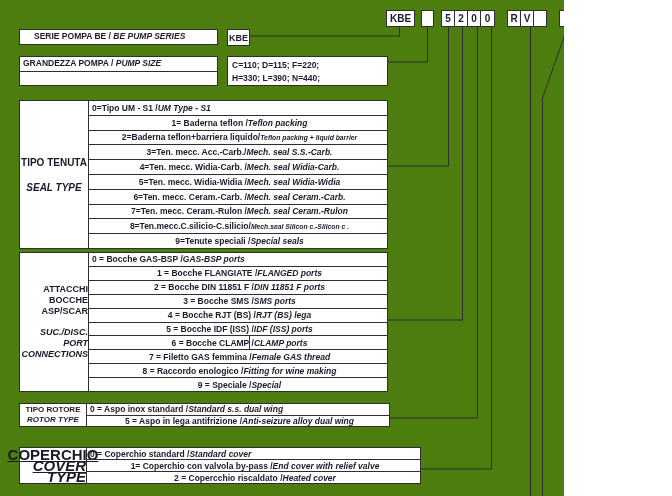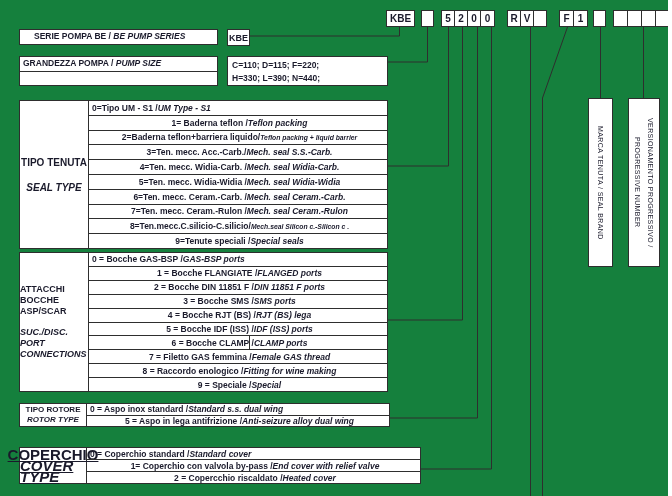--- a/index.html
+++ b/index.html
@@ -1,17 +1,17 @@
 <!DOCTYPE html>
 <html><head>
 <meta charset="utf-8">
 <style>
   html,body{margin:0;padding:0;background:#fff;}
   .stage{
-    position:relative;width:668px;height:496px;background:#15803d;overflow:hidden;
+    position:relative;width:564px;height:496px;background:#4d7c0f;overflow:hidden;
     font-family:"Liberation Sans",sans-serif;color:#1a1a2b;
   }
   svg.lines{position:absolute;left:0;top:0;z-index:0;}
   
   .code-group{position:absolute;top:10px;display:flex;}
   .code-cell{
     height:17px;border:1px solid #2e2e2e;box-sizing:border-box;background:#fff;
     display:flex;align-items:center;justify-content:center;
     font-size:10px;font-weight:700;line-height:15px;
   }
@@ -25,21 +25,21 @@
   .serie-label{left:19px;top:29px;width:199px;height:16px;line-height:13px;padding-left:14px;}
   .serie-value{left:227px;top:29px;width:23px;height:17px;display:flex;align-items:center;justify-content:center;font-weight:700;font-size:9px;}
   .grand-label{left:19px;top:56px;width:199px;height:30px;}
   .grand-label .cell{height:15px;border-bottom:1px solid #2e2e2e;box-sizing:border-box;line-height:13px;padding-left:3px;}
   .grand-value{left:227px;top:56px;width:161px;height:30px;font-weight:700;font-size:8.5px;line-height:13px;padding:2px 0 0 4px;}
   
   .table{display:flex;border:1px solid #2e2e2e;background:#fff;}
   .labelcol{
     border-right:1px solid #2e2e2e;box-sizing:border-box;
     display:flex;flex-direction:column;align-items:center;justify-content:center;
-    text-align:left;font-weight:700;
+    text-align:right;font-weight:700;
   }
   .labelcol .it{display:block;}
   .labelcol .en{display:block;font-style:italic;}
   .rowscol{flex:1;display:flex;flex-direction:column;}
   .trow{
     flex:1;position:relative;display:flex;align-items:center;
     font-size:8.5px;font-weight:700;white-space:nowrap;padding-left:3px;box-sizing:border-box;
   }
   .trow + .trow{border-top:1px solid #2e2e2e;justify-content:center;}
   .trow .eng{font-style:italic;}

